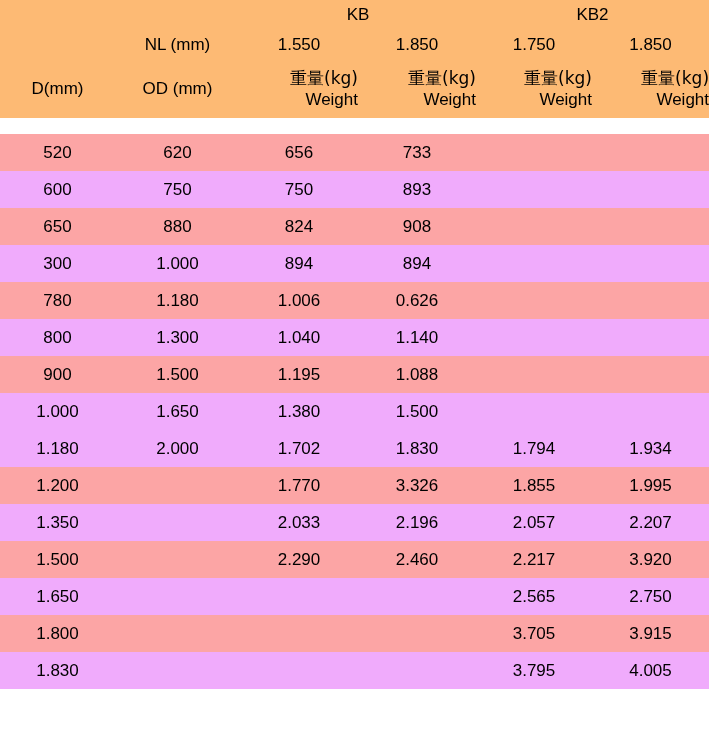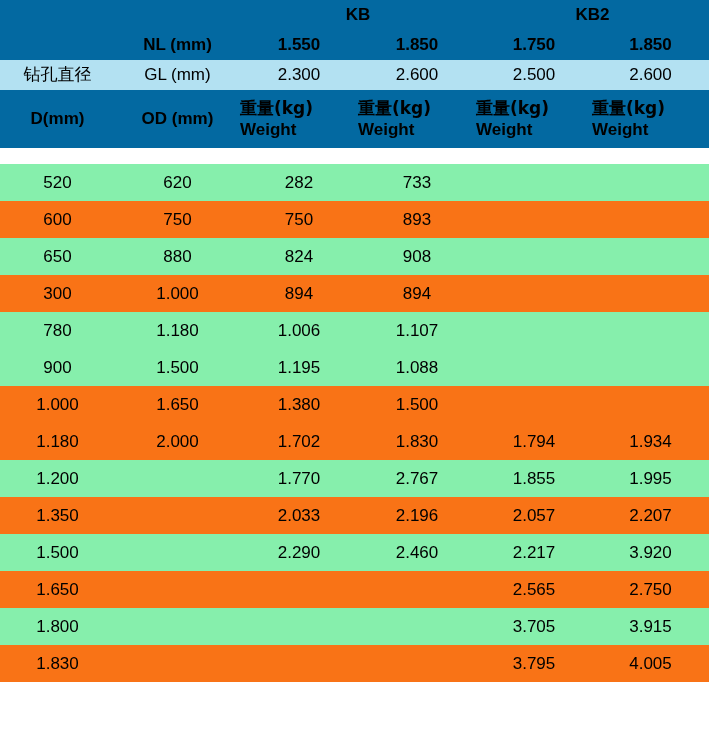--- a/index.html
+++ b/index.html
@@ -34,36 +34,36 @@
   col.c4 { width: 116px; }
   col.c5 { width: 117px; }
 
   
   tr.hdr-group td { height: 30px; }
   tr.hdr-nl td { height: 30px; margin-top: 24px; }
   tr.hdr-gl td { height: 30px; }
   tr.hdr-unit td { height: 58px; }
   tr.spacer td { height: 16px; background: #ffffff; }
 
-  td.plain { background: #0369a1; font-weight: bold; }
+  td.plain { background: #fdba74; }
   td.blue { background: #b3e1f2; }
 
   .unit-cell {
     display: flex;
     flex-direction: column;
     justify-content: center;
-    align-items: flex-start;
+    align-items: flex-end;
     height: 58px;
   }
   .unit-cell span { display: block; }
 
   
   tr.data td { height: 37px; }
-  tr.data.odd td { background: #86efac; }
-  tr.data.even td { background: #f97316; }
+  tr.data.odd td { background: #fca5a5; }
+  tr.data.even td { background: #f0abfc; }
 
   .cjk { font-family: "DejaVu Sans", sans-serif; }
 </style>
 </head>
 <body>
 
 <table class="spec">
   <colgroup>
     <col class="c0">
       <col class="c1">
@@ -80,28 +80,20 @@
       <td class="plain" colspan="2">KB2</td>
     </tr>
     <tr class="hdr-nl">
       <td class="plain"></td>
       <td class="plain">NL (mm)</td>
       <td class="plain">1.550</td>
       <td class="plain">1.850</td>
       <td class="plain">1.750</td>
       <td class="plain">1.850</td>
     </tr>
-    <tr class="hdr-gl">
-      <td class="blue cjk">钻孔直径</td>
-      <td class="blue">GL (mm)</td>
-      <td class="blue">2.300</td>
-      <td class="blue">2.600</td>
-      <td class="blue">2.500</td>
-      <td class="blue">2.600</td>
-    </tr>
     <tr class="hdr-unit">
       <td class="plain">D(mm)</td>
       <td class="plain">OD (mm)</td>
       <td class="plain">
         <div class="unit-cell">
           <span class="cjk">重量(kg)</span>
           <span>Weight</span>
         </div>
       </td>
       <td class="plain">
@@ -124,21 +116,21 @@
       </td>
     </tr>
     <tr class="spacer">
       <td colspan="6"></td>
     </tr>
   </tbody>
   <tbody id="data-body">
       <tr class="data odd">
         <td>520</td>
         <td>620</td>
-        <td>282</td>
+        <td>656</td>
         <td>733</td>
         <td></td>
         <td></td>
       </tr>
       <tr class="data even">
         <td>600</td>
         <td>750</td>
         <td>750</td>
         <td>893</td>
         <td></td>
@@ -157,21 +149,29 @@
         <td>1.000</td>
         <td>894</td>
         <td>894</td>
         <td></td>
         <td></td>
       </tr>
       <tr class="data odd">
         <td>780</td>
         <td>1.180</td>
         <td>1.006</td>
-        <td>1.107</td>
+        <td>0.626</td>
+        <td></td>
+        <td></td>
+      </tr>
+      <tr class="data even">
+        <td>800</td>
+        <td>1.300</td>
+        <td>1.040</td>
+        <td>1.140</td>
         <td></td>
         <td></td>
       </tr>
       <tr class="data odd">
         <td>900</td>
         <td>1.500</td>
         <td>1.195</td>
         <td>1.088</td>
         <td></td>
         <td></td>
@@ -189,21 +189,21 @@
         <td>2.000</td>
         <td>1.702</td>
         <td>1.830</td>
         <td>1.794</td>
         <td>1.934</td>
       </tr>
       <tr class="data odd">
         <td>1.200</td>
         <td></td>
         <td>1.770</td>
-        <td>2.767</td>
+        <td>3.326</td>
         <td>1.855</td>
         <td>1.995</td>
       </tr>
       <tr class="data even">
         <td>1.350</td>
         <td></td>
         <td>2.033</td>
         <td>2.196</td>
         <td>2.057</td>
         <td>2.207</td>

